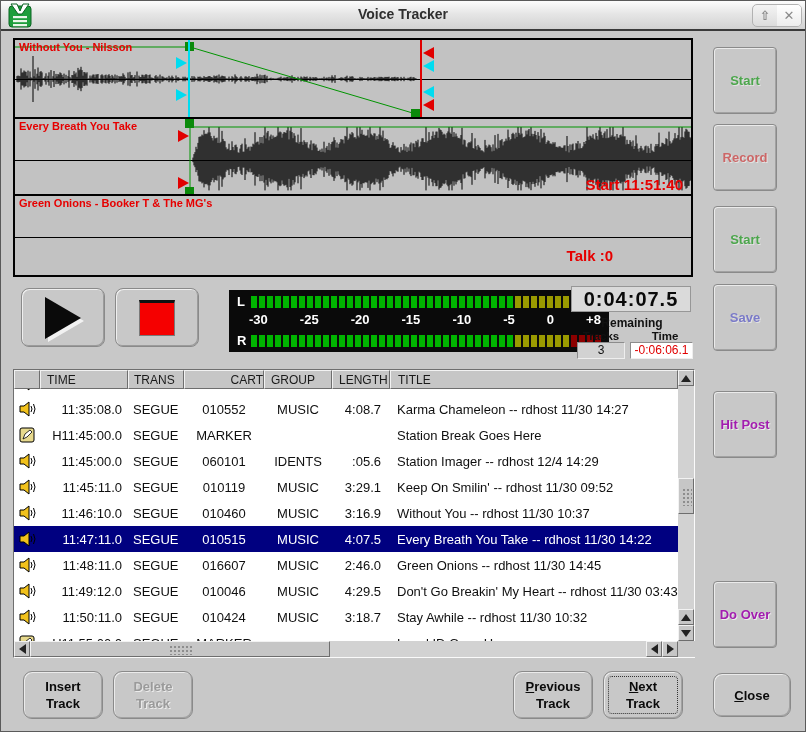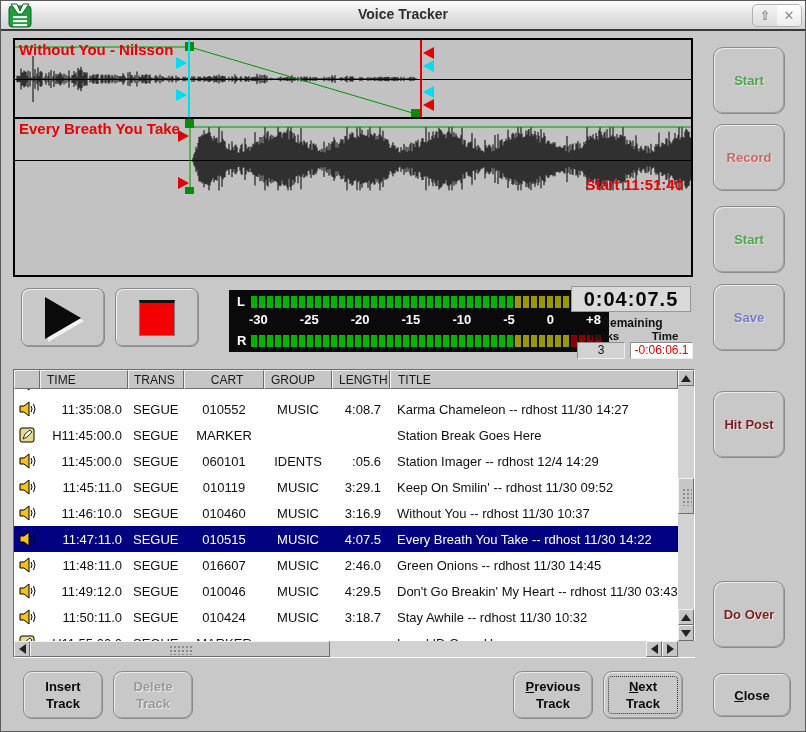--- a/index.html
+++ b/index.html
@@ -15,21 +15,21 @@
   #tb-btns{position:absolute;right:3px;top:3px;width:50px;height:23px;display:flex;
     border:1px solid #b2b2b2;border-radius:5px;background:linear-gradient(#f4f4f4,#dcdcdc);overflow:hidden;}
   #tb-btns .tbb{flex:1;display:flex;align-items:center;justify-content:center;
     color:#8a8a8a;font-weight:bold;font-size:13px;}
   #tb-btns .tbb.close{background:linear-gradient(#ffffff,#ececec);}
 
   
   #wavestack{position:absolute;left:12px;top:37px;width:680px;height:239px;border:2px solid #000;background:#c2c2c2;}
   .wave-panel{position:relative;width:676px;height:77px;overflow:hidden;}
   .wave-panel + .wave-panel{border-top:2px solid #000;}
-  .wave-title{position:absolute;left:4px;top:1px;font-size:15px;font-weight:bold;color:#e60000;z-index:5;white-space:nowrap;}
+  .wave-title{position:absolute;left:4px;top:1px;font-size:11px;font-weight:bold;color:#e60000;z-index:5;white-space:nowrap;}
   .centerline{position:absolute;left:0;width:100%;height:1px;background:#000;}
   .wave-svg,.overlay-svg{position:absolute;left:0;top:0;}
   .vline{position:absolute;top:0;height:77px;width:2px;z-index:4;}
   .tri{position:absolute;width:0;height:0;z-index:6;}
   .tri.r{border-top:6px solid transparent;border-bottom:6px solid transparent;border-left:11px solid;}
   .tri.l{border-top:6px solid transparent;border-bottom:6px solid transparent;border-right:11px solid;}
   .tri.cyan{border-left-color:#00dcf0;border-right-color:#00dcf0;}
   .tri.red{border-left-color:#e10000;border-right-color:#e10000;}
   .wave-label{position:absolute;font-size:15px;font-weight:bold;color:#e60000;z-index:5;white-space:nowrap;}
 
@@ -103,29 +103,29 @@
   #vs-btns{position:absolute;left:0;bottom:0;width:16px;height:32px;}
   #hscroll{position:absolute;left:0;bottom:0;height:16px;width:682px;display:flex;background:#d2d2d2;}
   #hscroll .sb-btn{width:16px;height:16px;flex:none;}
   #hs-track{flex:1;position:relative;background:#d2d2d2;}
   #hs-thumb{position:absolute;left:0;top:0;width:300px;height:16px;background:#c6c6c6;
     border:1px solid;border-color:#f2f2f2 #6e6e6e #6e6e6e #f2f2f2;}
   #hs-thumb .grip{left:138px;top:3px;width:24px;height:10px;}
   #hs-corner{width:18px;height:16px;background:#c8c8c8;flex:none;}
 
   
-  .big-btn{position:absolute;left:712px;width:72px;height:67px;background:#c8c8c8;
-    border:1px solid #8a8a8a;border-radius:10px;
+  .big-btn{position:absolute;left:712px;width:64px;height:67px;background:#c8c8c8;
+    border:1px solid #8a8a8a;border-radius:4px;
     box-shadow:inset 1px 1px 0 #ebebeb, inset -1px -1px 0 #a2a2a2;
     display:flex;flex-direction:column;align-items:center;justify-content:center;
     font-size:13px;font-weight:bold;line-height:17px;}
   .txt-green{color:#4ca64c;text-shadow:1px 1px 0 #e3e3e3;}
   .txt-red{color:#c66;text-shadow:1px 1px 0 #e3e3e3;}
   .txt-blue{color:#7a7ac8;text-shadow:1px 1px 0 #e3e3e3;}
-  .txt-dis{color:#7f1d1d;text-shadow:1px 1px 0 #ececec;}
+  .txt-dis{color:#a21caf;text-shadow:1px 1px 0 #ececec;}
   .bot-btn{position:absolute;top:670px;width:80px;height:48px;background:#c8c8c8;
     border:1px solid #8a8a8a;border-radius:9px;
     box-shadow:inset 1px 1px 0 #ebebeb, inset -1px -1px 0 #a2a2a2;
     display:flex;flex-direction:column;align-items:center;justify-content:center;
     font-size:13px;font-weight:bold;color:#0a0a0a;line-height:17px;}
   .bot-btn.disabled{color:#9a9a9a;text-shadow:1px 1px 0 #ececec;}
   #next-track-btn{outline:1px dotted #333;outline-offset:-6px;}
   u{text-decoration:underline;}
 </style>
 </head>
@@ -182,20 +182,25 @@
         <line x1="174" y1="8" x2="676" y2="8" stroke="#009400"></line>
         <line x1="175" y1="0" x2="175" y2="77" stroke="#009400"></line>
         <rect x="170" y="0" width="9" height="9" fill="#0b8a0b"></rect>
         <rect x="170" y="68" width="9" height="9" fill="#0b8a0b"></rect>
       </svg>
       <div class="tri r red" style="left:163px;top:11px"></div>
       <div class="tri r red" style="left:163px;top:58px"></div>
       <div class="wave-label" style="right:8px;bottom:1px">Start 11:51:40</div>
     </div>
 
+    <div class="wave-panel">
+      <div class="wave-title">Green Onions - Booker T &amp; The MG's</div>
+      <div class="centerline" style="top:41px"></div>
+      <div class="wave-label" style="right:78px;bottom:7px">Talk :0</div>
+    </div>
   </div>
 
   <div id="play-btn" class="transport-btn">
     <span class="play-glyph"></span>
   </div>
   <div id="stop-btn" class="transport-btn">
     <span class="stop-glyph"></span>
   </div>
 
   <div id="meter">
@@ -314,21 +319,21 @@
   <div id="tracks-label" class="rem-col-label">Tracks</div>
   <div id="time-label" class="rem-col-label">Time</div>
   <div id="tracks-box">3</div>
   <div id="time-box">-0:06:06.1</div>
 
   <div id="table">
     <div id="thead">
       <div class="th c-icon" style="padding-left:0"></div>
       <div class="th c-time" style="text-align:left">TIME</div>
       <div class="th c-trans">TRANS</div>
-      <div class="th c-cart" style="text-align:center">CART</div>
+      <div class="th c-cart" style="text-align:right">CART</div>
       <div class="th c-group" style="text-align:left">GROUP</div>
       <div class="th c-length" style="text-align:left;padding-left:6px">LENGTH</div>
       <div class="th c-title">TITLE</div>
     </div>
     <div id="tbody">
       <div id="rows">
           <div class="trow">
     <span class="c-icon">
               <svg width="17" height="16" viewBox="0 0 17 16">
                 <polygon points="1,5 5,5 10,1 10,15 5,11 1,11" fill="#f2c21c" stroke="#000" stroke-width="1"></polygon>

